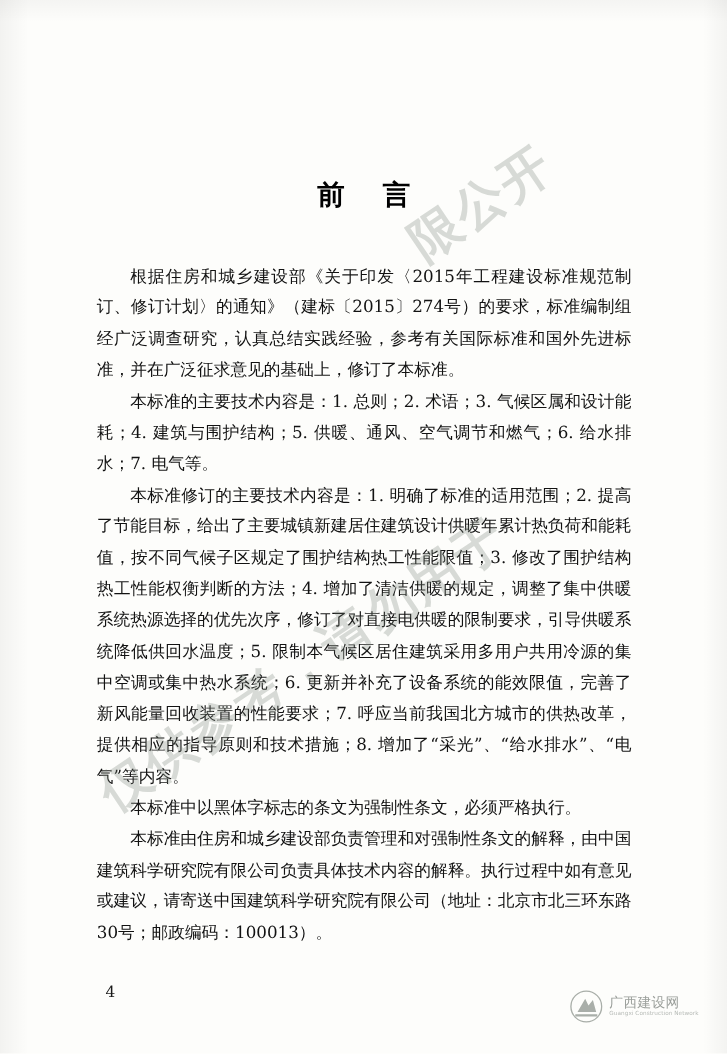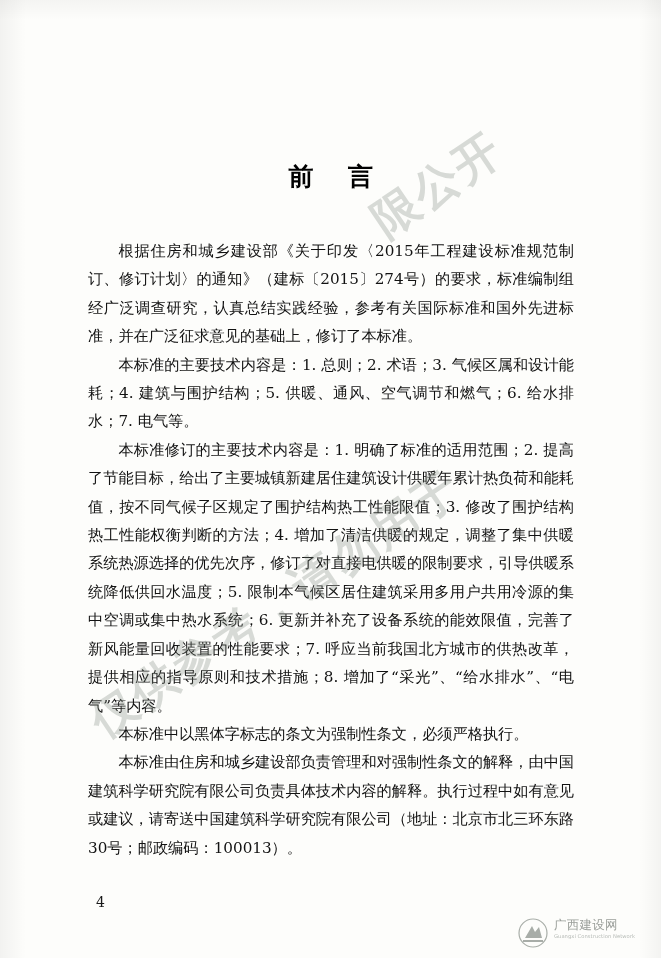--- a/index.html
+++ b/index.html
@@ -89,24 +89,24 @@
     top: 200px;
   }
   .wm-2 {
     left: 78px;
     top: 700px;
   }
   
   .logo-watermark {
     position: absolute;
     right: 26px;
-    bottom: 10px;
+    bottom: 28px;
     z-index: 6;
     display: flex;
-    align-items: flex-start;
+    align-items: center;
     gap: 6px;
     opacity: 0.85;
   }
   .logo-mark {
     width: 30px;
     height: 30px;
     position: relative;
   }
   .logo-text-block {
     display: flex;

